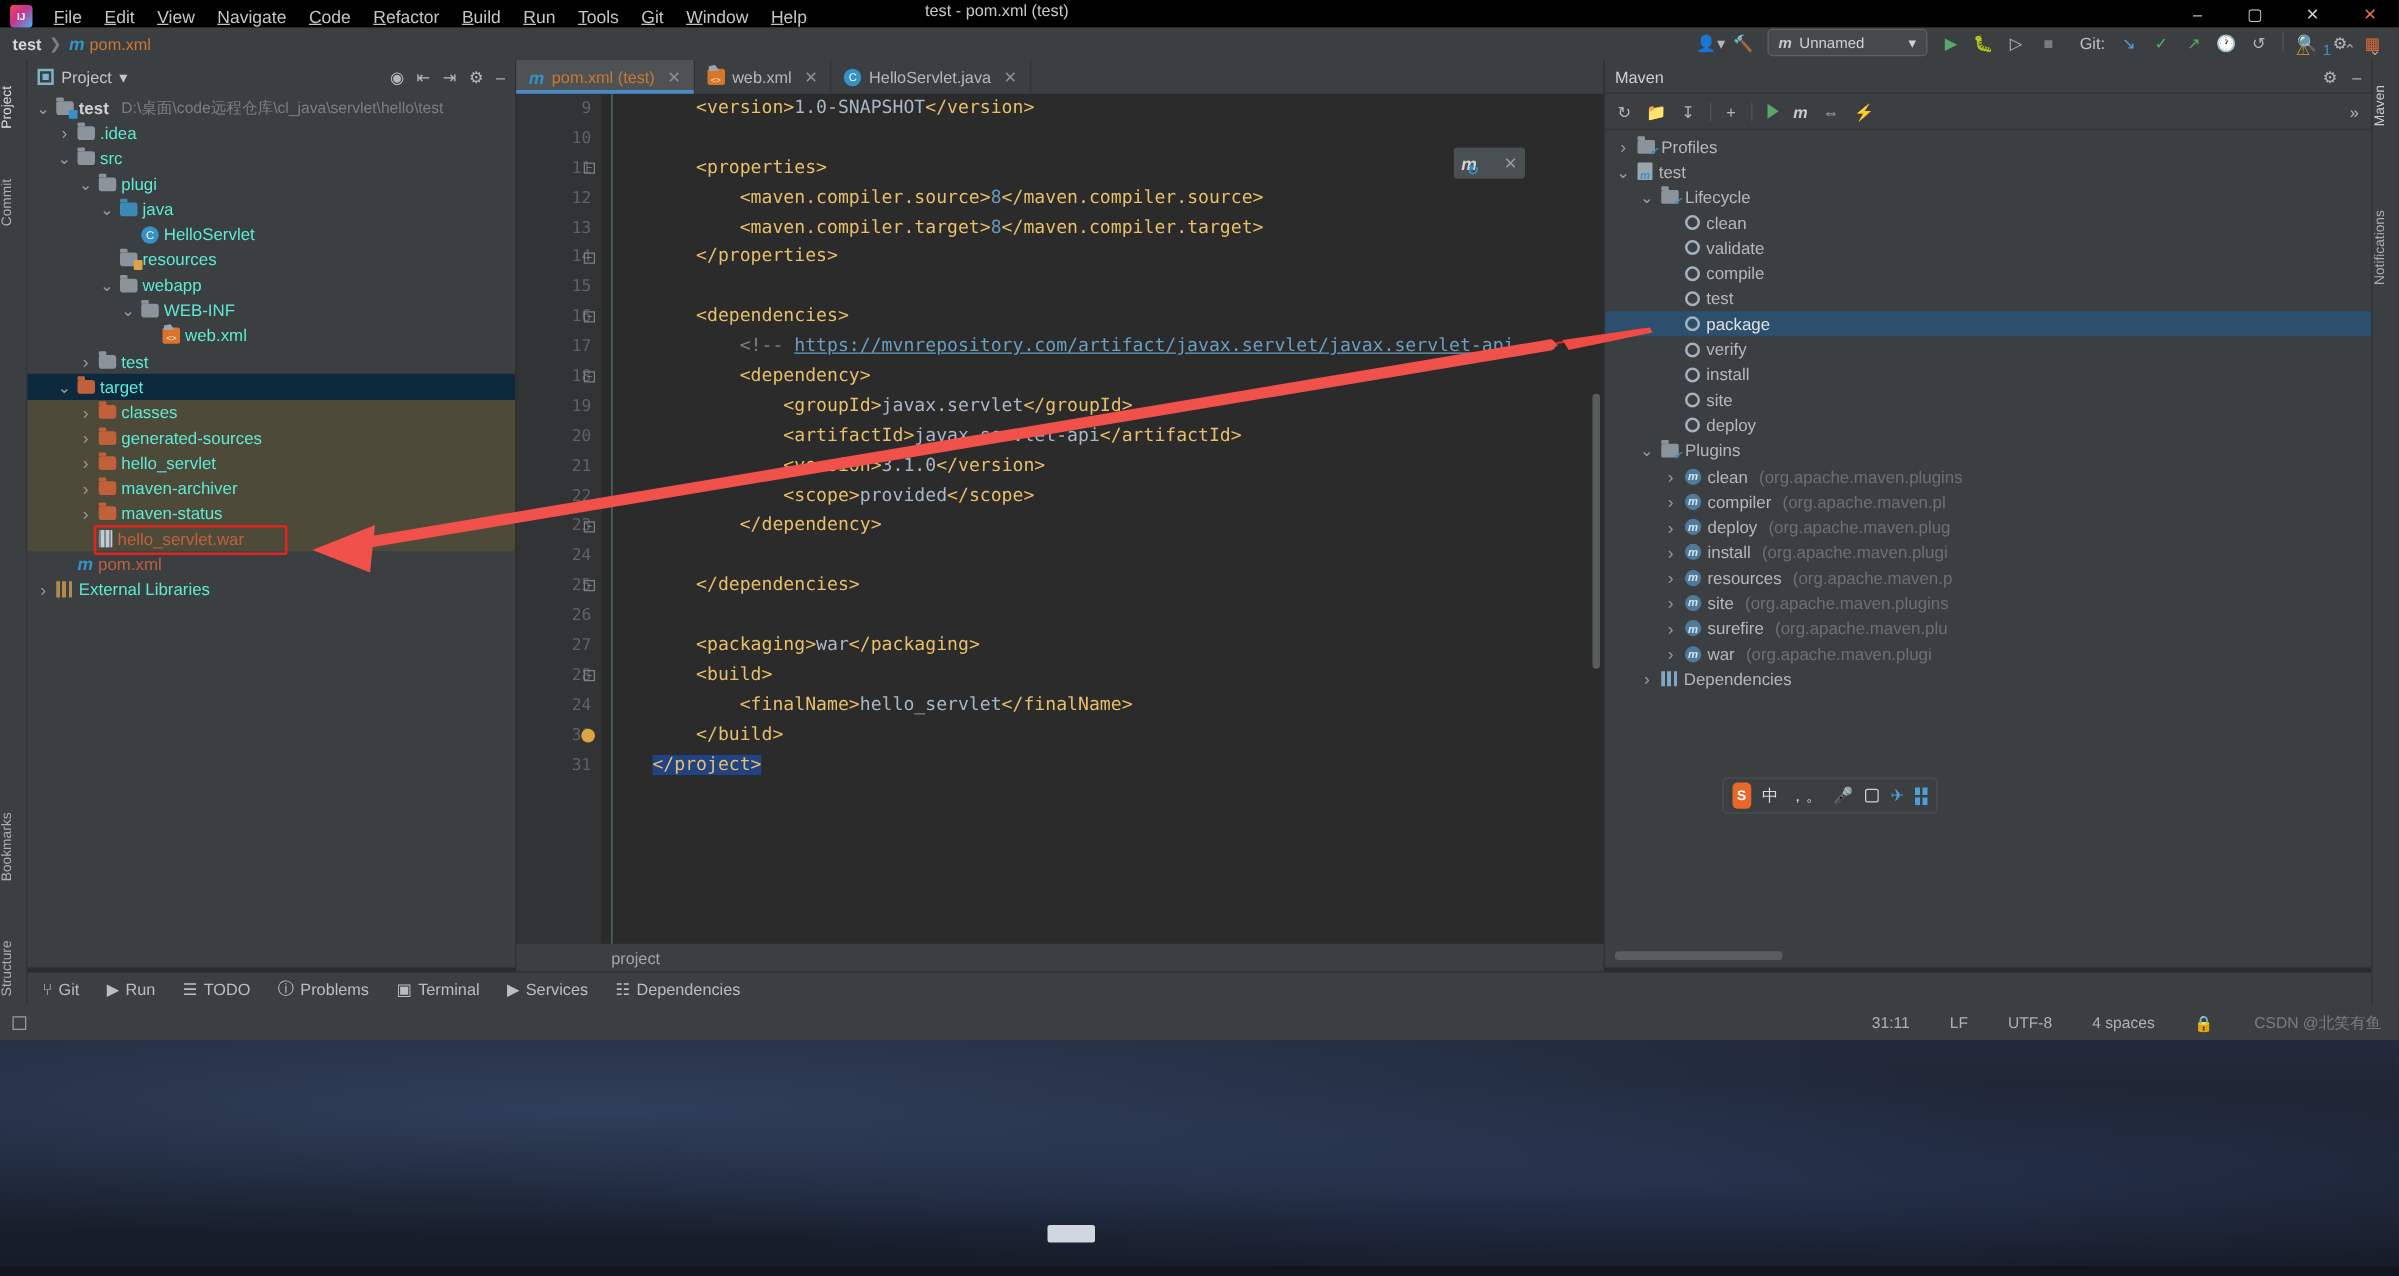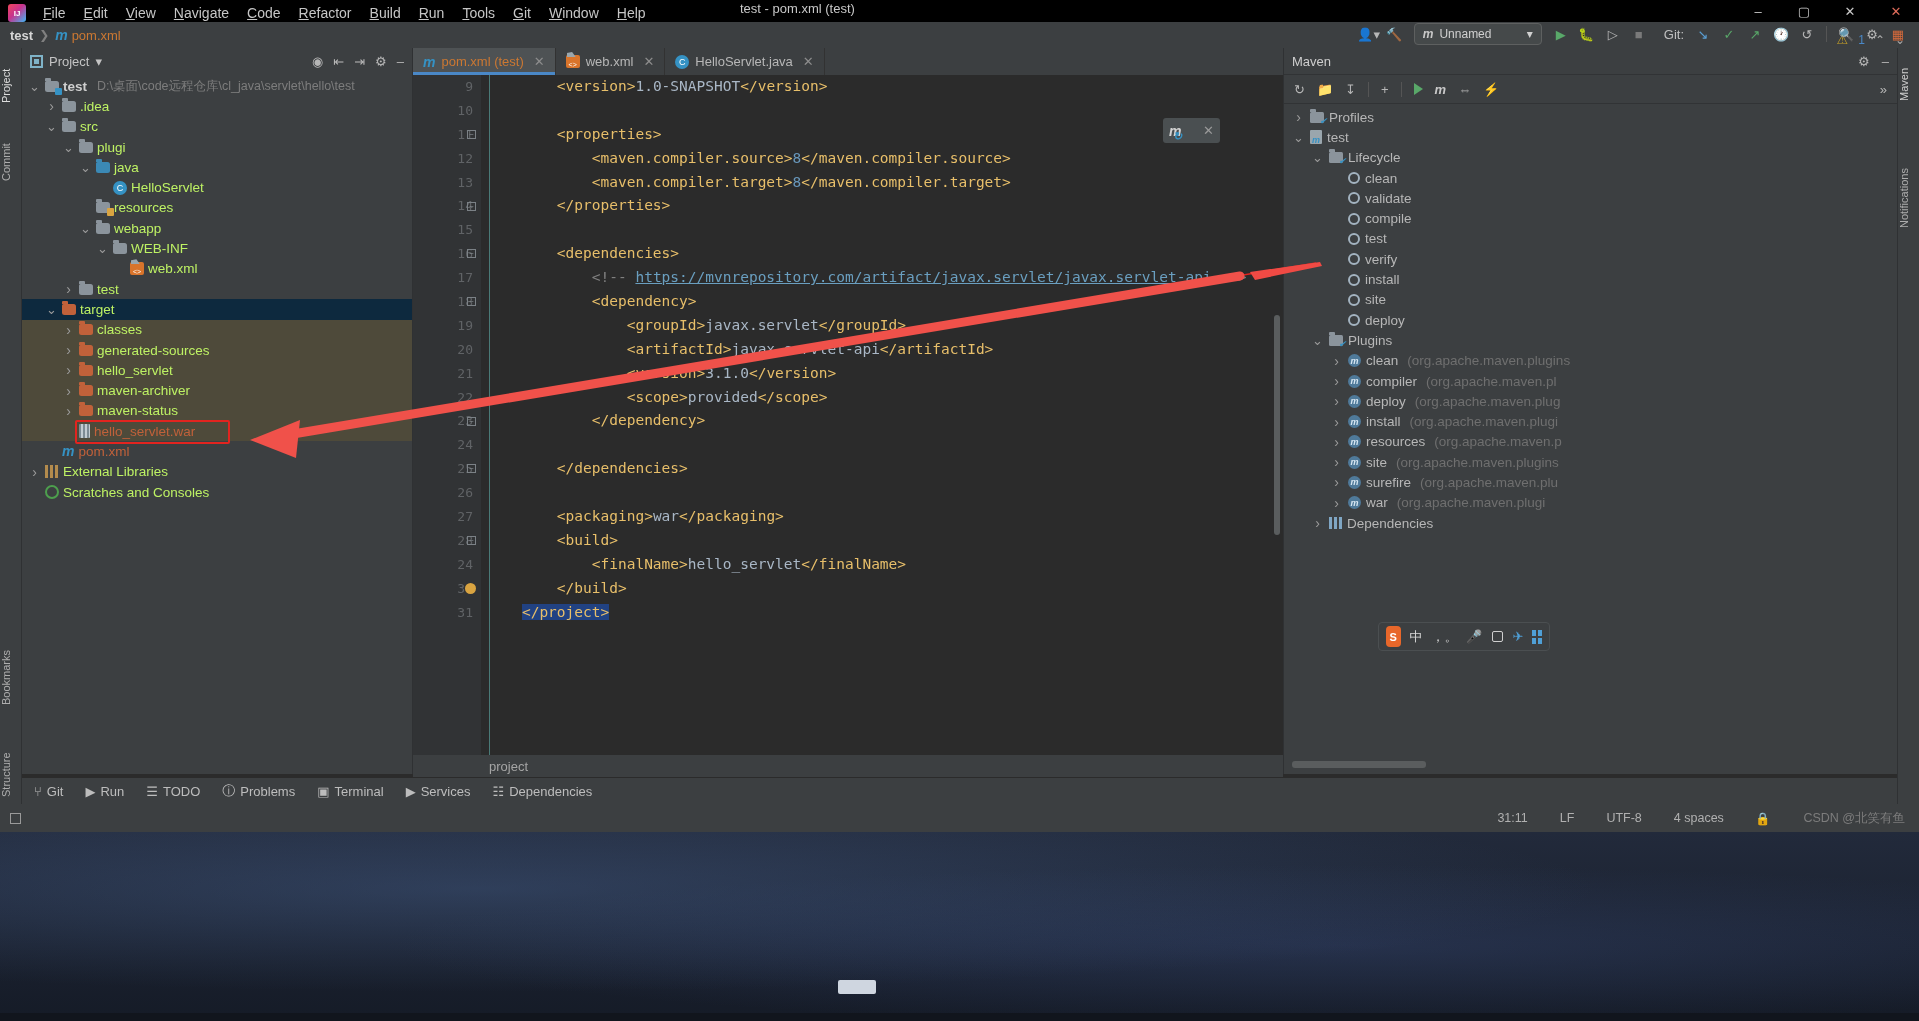--- a/index.html
+++ b/index.html
@@ -127,21 +127,21 @@
   .xml-ico { width:14px;height:13px;background:#d9742b;border-radius:2px;color:#fff;font-size:7px;
     display:flex;align-items:flex-end;justify-content:center; position:relative; flex:none;}
   .xml-ico::before{content:"";position:absolute;left:1px;top:-3px;width:9px;height:5px;background:#9aa6ad;
     clip-path: polygon(0 100%,0 20%,60% 0,100% 100%);}
   .war-ico { width:11px;height:14px;background:#9aa6ad;border-radius:1px;flex:none;
     background-image: repeating-linear-gradient(90deg,#7d8b94 0 2px,#c3ccd2 2px 4px);}
   .m-ico { color:#3592c4; font-style:italic; font-weight:bold; font-size:14px; flex:none;}
   .lib-ico { width:14px; height:13px; flex:none;
     background: repeating-linear-gradient(90deg,#b38b4d 0 3px,transparent 3px 5px);}
   .scratch-ico { width:14px;height:14px;border-radius:50%;border:2px solid #4d9f4d; flex:none;}
-  .t-name { color:#bef264; }
+  .t-name { color:#5eead4; }
   .t-name.bold { font-weight:bold; color:#cfcfcf; }
   .t-name.war { color:#c1613a; }
   .t-path { color:#7d7d7d; font-size:12.5px; margin-left:6px; }
   .t-name.pom { color:#c1613a; }
 
   
   .war-box {
     position: absolute; left: 75px; top: 420px; width: 155px; height: 24px;
     border: 2.5px solid #e2241f; border-radius: 2px; pointer-events:none;
   }
@@ -492,25 +492,20 @@
         </div>
         <div class="tree-row" style="padding-left: 23px;">
           <span class="arrow none"></span>
           <span class="m-ico">m</span>
           <span class="t-name pom">pom.xml</span>
         </div>
         <div class="tree-row" style="padding-left: 6px;">
           <span class="arrow" style="font-size: 14px;">›</span>
           <span class="lib-ico"></span>
           <span class="t-name">External Libraries</span>
-        </div>
-        <div class="tree-row" style="padding-left: 6px;">
-          <span class="arrow none"></span>
-          <span class="scratch-ico"></span>
-          <span class="t-name">Scratches and Consoles</span>
         </div>
       </div>
   </div>
 
   <div class="war-box"></div>
   <div class="maven-box"></div>
 
   <div class="editor-area">
     <div class="tabs" id="editor-tabs">
         <div class="tab active">
@@ -641,20 +636,25 @@
         <div class="mv-row" style="padding-left: 46px;">
           <span class="arrow none"></span>
           <span class="gear"></span>
           <span>compile</span>
         </div>
         <div class="mv-row" style="padding-left: 46px;">
           <span class="arrow none"></span>
           <span class="gear"></span>
           <span>test</span>
         </div>
+        <div class="mv-row sel" style="padding-left: 46px;">
+          <span class="arrow none"></span>
+          <span class="gear"></span>
+          <span>package</span>
+        </div>
         <div class="mv-row" style="padding-left: 46px;">
           <span class="arrow none"></span>
           <span class="gear"></span>
           <span>verify</span>
         </div>
         <div class="mv-row" style="padding-left: 46px;">
           <span class="arrow none"></span>
           <span class="gear"></span>
           <span>install</span>
         </div>

